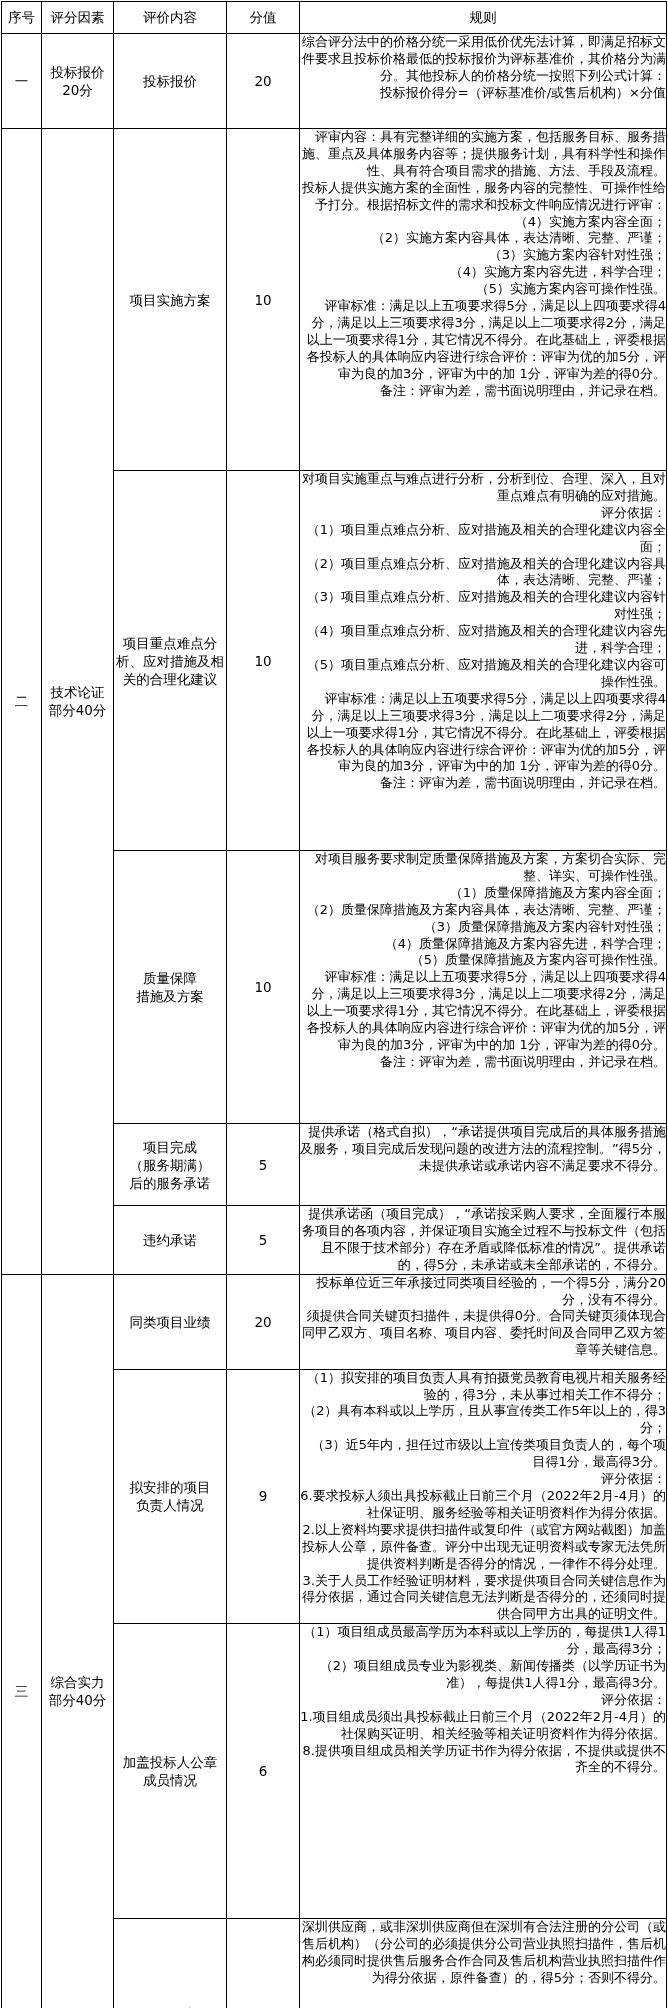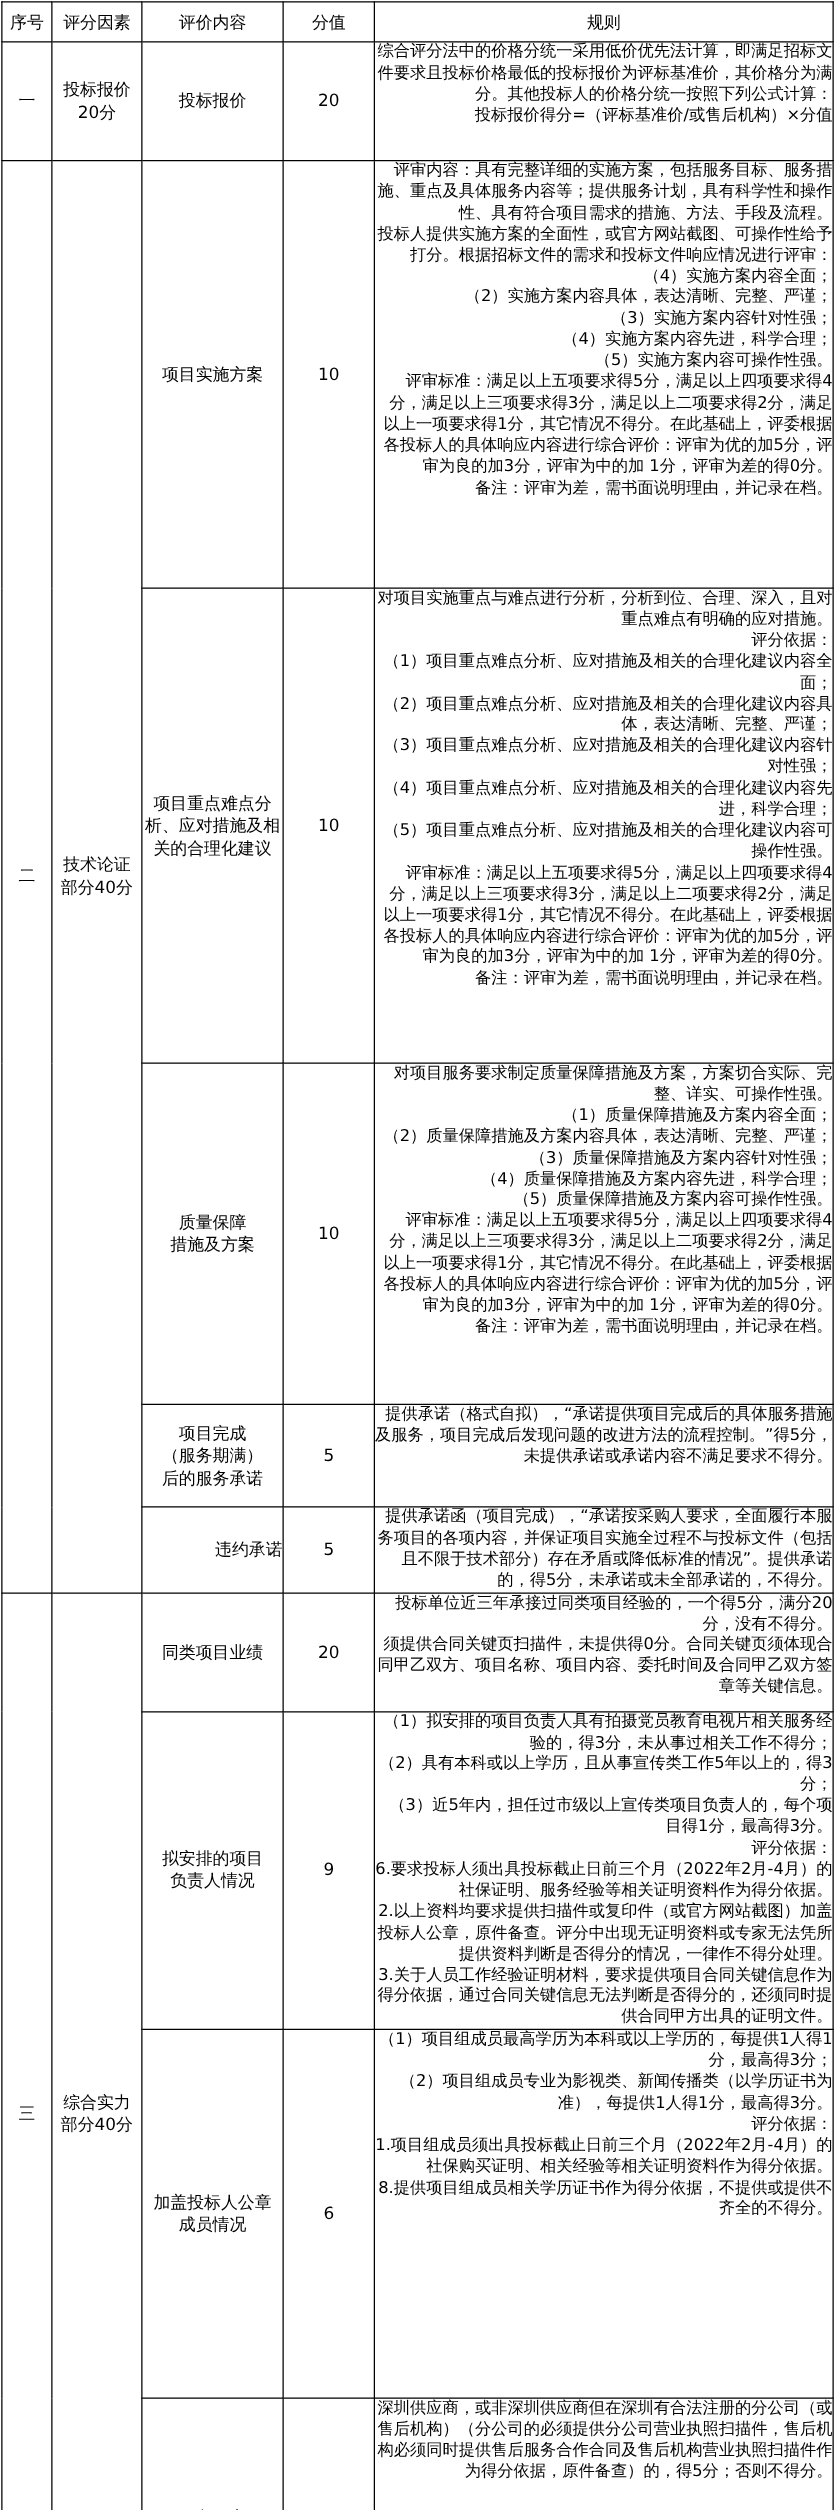--- a/index.html
+++ b/index.html
@@ -48,21 +48,21 @@
         </td>
       </tr>
       <tr style="height: 342px;">
         <td class="c" rowspan="5">二</td>
         <td class="c" rowspan="5" style="white-space: pre-line; margin-top: 28px;">技术论证
 部分40分</td>
         <td class="c" style="white-space: pre-line;">项目实施方案</td>
         <td class="c num">10</td>
         <td class="rule">
           <span class="ln">评审内容：具有完整详细的实施方案，包括服务目标、服务措施、重点及具体服务内容等；提供服务计划，具有科学性和操作性、具有符合项目需求的措施、方法、手段及流程。</span>
-          <span class="ln">投标人提供实施方案的全面性，或官方网站截图、可操作性给予打分。根据招标文件的需求和投标文件响应情况进行评审：</span>
+          <span class="ln">投标人提供实施方案的全面性，服务内容的完整性、可操作性给予打分。根据招标文件的需求和投标文件响应情况进行评审：</span>
           <span class="ln">（4）实施方案内容全面；</span>
           <span class="ln">（2）实施方案内容具体，表达清晰、完整、严谨；</span>
           <span class="ln">（3）实施方案内容针对性强；</span>
           <span class="ln">（4）实施方案内容先进，科学合理；</span>
           <span class="ln">（5）实施方案内容可操作性强。</span>
           <span class="ln">评审标准：满足以上五项要求得5分，满足以上四项要求得4分，满足以上三项要求得3分，满足以上二项要求得2分，满足以上一项要求得1分，其它情况不得分。在此基础上，评委根据各投标人的具体响应内容进行综合评价：评审为优的加5分，评审为良的加3分，评审为中的加 1分，评审为差的得0分。</span>
           <span class="ln">备注：评审为差，需书面说明理由，并记录在档。</span>
         </td>
       </tr>
       <tr style="height: 380px;">
@@ -98,21 +98,21 @@
       <tr style="height: 82px;">
         <td class="c" style="white-space: pre-line;">项目完成
 （服务期满）
 后的服务承诺</td>
         <td class="c num">5</td>
         <td class="rule">
           <span class="ln">提供承诺（格式自拟），“承诺提供项目完成后的具体服务措施及服务，项目完成后发现问题的改进方法的流程控制。”得5分，未提供承诺或承诺内容不满足要求不得分。</span>
         </td>
       </tr>
       <tr style="height: 60px;">
-        <td class="c" style="white-space: pre-line; text-align: right;">违约承诺</td>
+        <td class="c" style="white-space: pre-line;">违约承诺</td>
         <td class="c num">5</td>
         <td class="rule">
           <span class="ln">提供承诺函（项目完成），“承诺按采购人要求，全面履行本服务项目的各项内容，并保证项目实施全过程不与投标文件（包括且不限于技术部分）存在矛盾或降低标准的情况”。提供承诺的，得5分，未承诺或未全部承诺的，不得分。</span>
         </td>
       </tr>
       <tr style="height: 95px;">
         <td class="c" rowspan="4">三</td>
         <td class="c" rowspan="4" style="white-space: pre-line;">综合实力
 部分40分</td>
         <td class="c" style="white-space: pre-line;">同类项目业绩</td>

